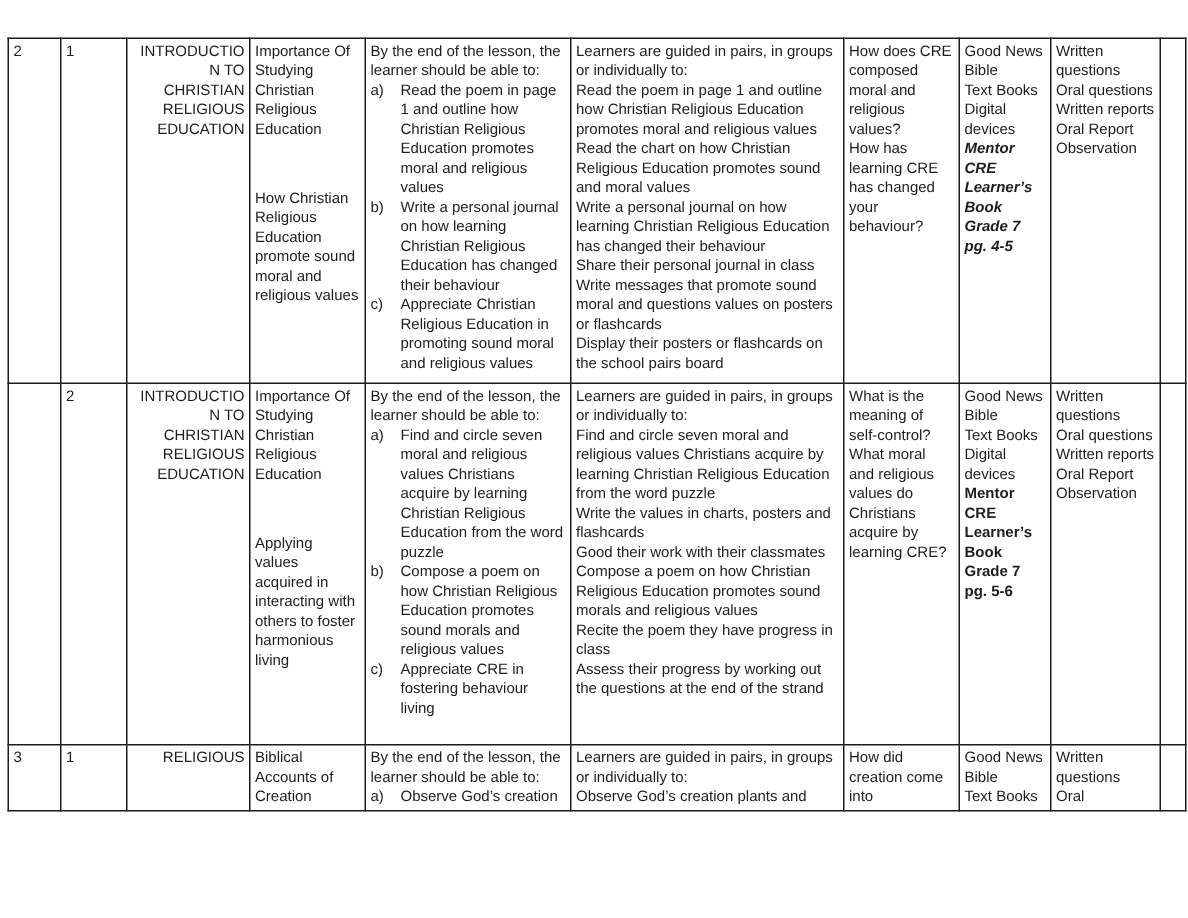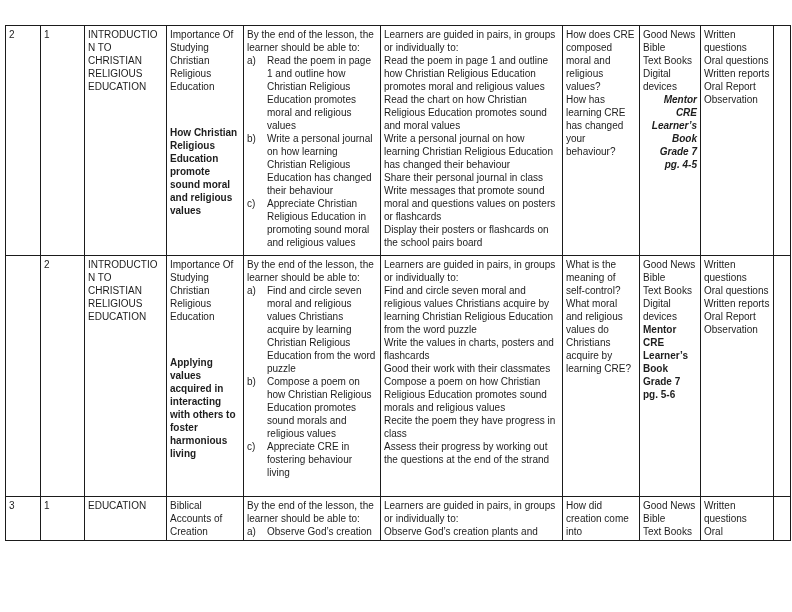--- a/index.html
+++ b/index.html
@@ -21,27 +21,27 @@
   col.c-assessment { width:73px; }
   col.c-remarks    { width:17px; }
   td {
     border:1px solid #1b1b1b; vertical-align:top; padding:2px 3px;
     font-size:10px; line-height:13px; overflow:hidden;
     overflow-wrap:break-word; word-break:normal;
   }
   tbody tr:nth-child(1) { height:230px; }
   tbody tr:nth-child(2) { height:241px; }
   tbody tr:nth-child(3) { height:42px; }
-  td.strand-cell { overflow-wrap:anywhere; }
-  .sub-part + .sub-part { margin-top:33px;font-weight:bold; }
+  td.strand-cell { overflow-wrap:anywhere;text-align:right; }
+  .sub-part + .sub-part { margin-top:33px; }
   .o-item { display:flex; }
   .o-label { flex:0 0 20px; }
   .o-text { flex:1 1 auto; min-width:0; overflow-wrap:break-word; }
   .res-em { font-weight:bold; }
-  .res-em.it { font-style:italic;text-align:right; }
+  .res-em.it { font-style:italic; }
 </style>
 </head>
 <body>
 
 <div class="sheet">
   <table>
     <colgroup>
       <col class="c-week">
         <col class="c-lesson">
         <col class="c-strand">
@@ -169,21 +169,21 @@
           <td></td>
         </tr>
         <tr>
           <td>
             <div>3</div>
           </td>
           <td>
             <div>1</div>
           </td>
           <td class="strand-cell">
-            <div>EDUCATION</div>
+            <div>RELIGIOUS</div>
           </td>
           <td>
             <div class="sub-part">Biblical Accounts of Creation</div>
           </td>
           <td>
             <div>By the end of the lesson, the learner should be able to:</div>
             <div class="o-item">
               <span class="o-label">a)</span>
               <span class="o-text">Observe God’s creation</span>
             </div>

